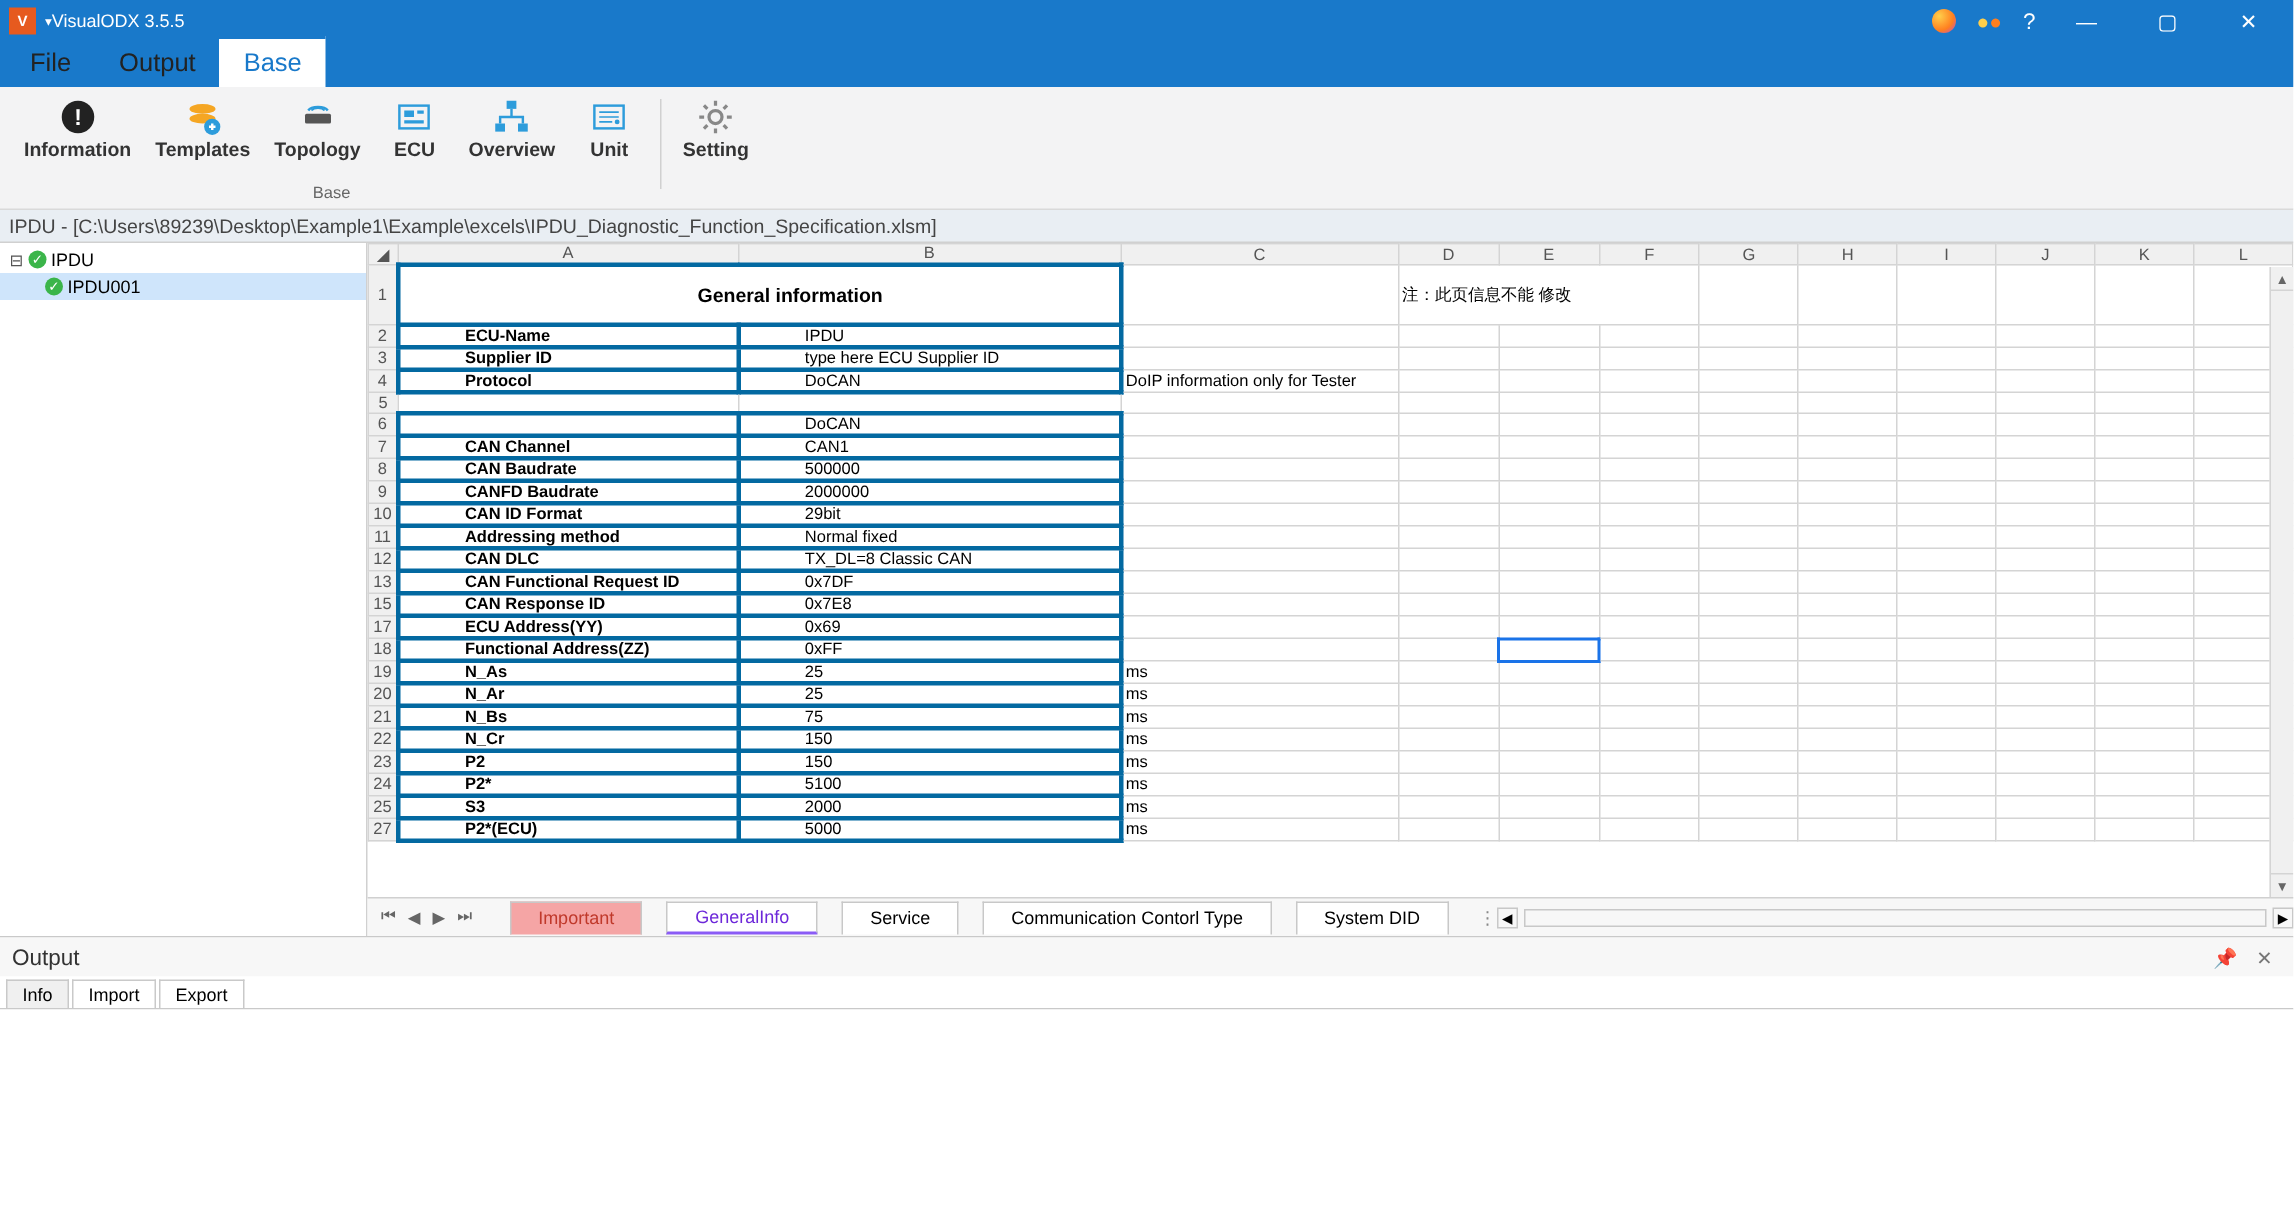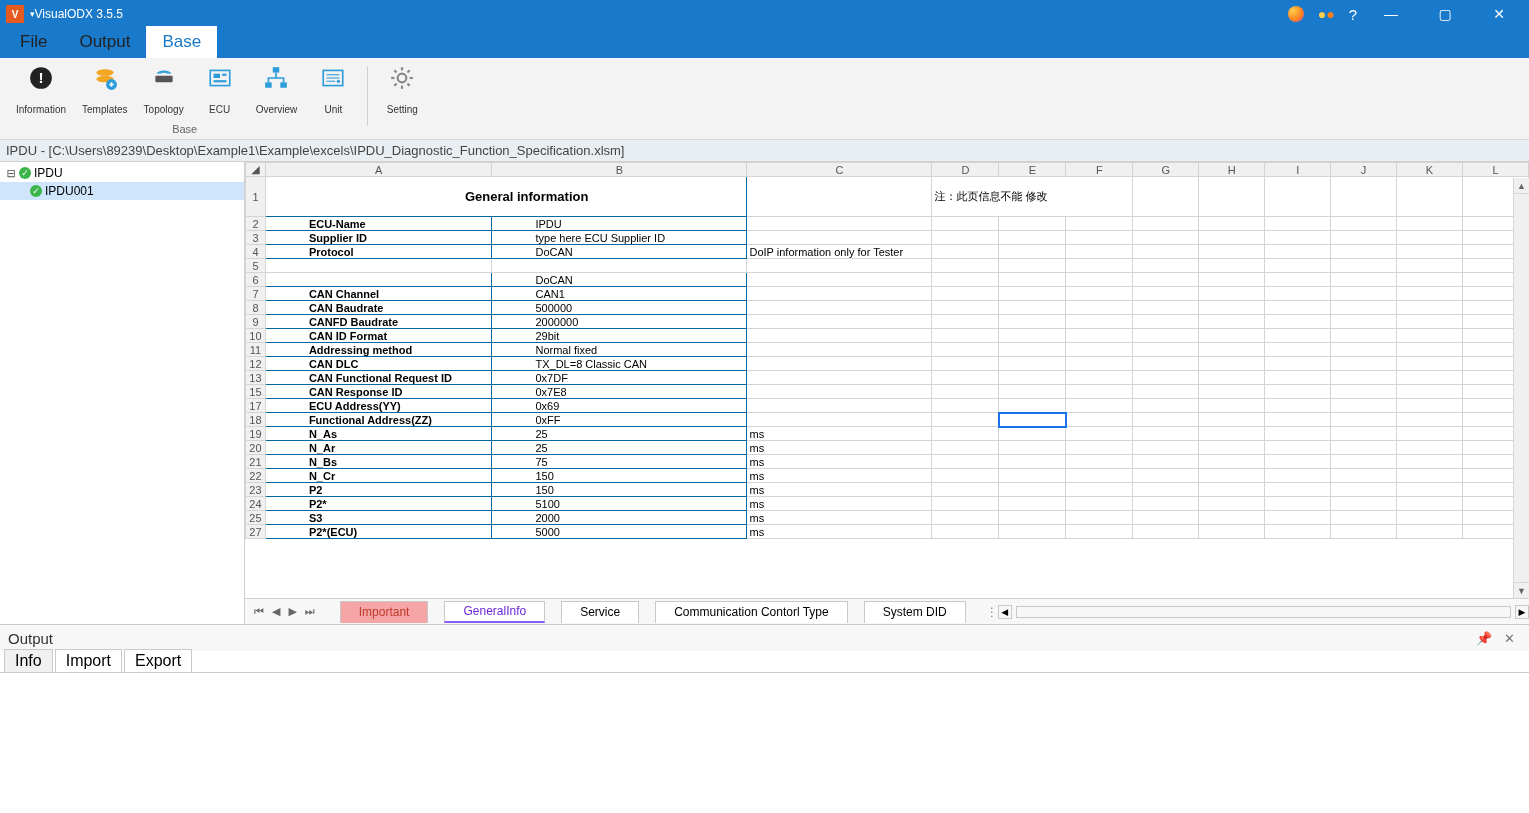--- a/index.html
+++ b/index.html
@@ -17,21 +17,21 @@
 .menubar .tab { padding: 6px 16px; font-size: 17px; color: #333; cursor: pointer; }
 .menubar .tab.inactive { background: transparent; color: #222; }
 .menubar .tab.active { background: #fff; color: #1979ca; border-top: 2px solid #1979ca; }
 
 
 .ribbon { height: 82px; background: #f3f3f4; border-bottom: 1px solid #d9d9d9; display: flex; align-items: flex-start; padding: 4px 8px; }
 .ribbon-group { display: flex; flex-direction: column; align-items: center; height: 100%; padding: 0 2px; }
 .ribbon-items { display: flex; gap: 4px; }
 .ribbon-item { display: flex; flex-direction: column; align-items: center; justify-content: flex-start; width: auto; min-width: 52px; padding: 2px 6px; cursor: pointer; }
 .ribbon-item .ico { width: 28px; height: 28px; display:flex; align-items:center; justify-content:center; }
-.ribbon-item .lbl { font-size: 10px; color: #333; margin-top: 12px; }
+.ribbon-item .lbl { font-size: 13px; color: #333; margin-top: 0; font-weight: bold; }
 .ribbon-group .grplabel { font-size: 11px; color: #666; margin-top: auto; }
 .ribbon-sep { width: 1px; background: #d0d0d0; height: 60px; margin: 4px 6px; }
 
 
 .breadcrumb { height: 22px; background: #e9eef3; border-bottom: 1px solid #d0d0d0; font-size: 13px; color: #444; padding: 2px 6px; display:flex; align-items:center;}
 
 
 .main { display: flex; height: 462px; }
 .tree { width: 245px; border-right: 1px solid #d0d0d0; font-size: 12px; padding-top: 2px; }
 .tree-row { display: flex; align-items: center; height: 18px; padding-left: 6px; gap: 3px; cursor: pointer;}
@@ -41,21 +41,21 @@
 .tree-icon.sub { background:#3bb54a; }
 
 .sheet-wrap { flex:1; display:flex; flex-direction:column; position:relative; }
 .sheet-scroll { flex:1; overflow:hidden; position:relative; }
 table.sheet { border-collapse: collapse; font-size: 11px; color:#000; }
 table.sheet th, table.sheet td { border: 1px solid #d4d4d4; height: 14px; padding: 0 2px; white-space: nowrap; }
 table.sheet th { background:#f0f0f0; font-weight: normal; text-align:center; color:#555; }
 table.sheet th.rowhdr { width: 20px; text-align:center; background:#f0f0f0; }
 table.sheet td { background:#fff; }
 table.sheet td.bold { font-weight:bold; }
-table.sheet td.thick { border:1px solid #0369a1;padding-left:43px; }
+table.sheet td.thick { border:3px solid #0369a1;padding-left:43px; }
 table.sheet tr.header td.title { font-weight:bold; text-align:center; font-size:13px; height:40px; }
 .selected-cell { border: 2px solid #1a73e8 !important; }
 .colA { width:228px; }
 .colB { width:258px; }
 .colC { width:186px; }
 .colRest { width:68px; }
 .note { font-weight:normal; font-size:11px; }
 
 .sheet-tabs { height: 26px; border-top:1px solid #d0d0d0; display:flex; align-items:center; font-size:12px; background:#f7f7f7; }
 .sheet-nav { display:flex; gap:2px; padding:0 6px; }
@@ -70,21 +70,21 @@
 .vscroll { position:absolute; right:0; top:16px; bottom:0; width:16px; background:#f0f0f0; border-left:1px solid #d4d4d4; }
 .vscroll .arrow { height:16px; display:flex; align-items:center; justify-content:center; font-size:9px; color:#666; cursor:pointer; border-bottom:1px solid #d4d4d4;}
 .vscroll .arrow.bot { position:absolute; bottom:0; width:100%; border-top:1px solid #d4d4d4; border-bottom:none;}
 
 
 .output { border-top:1px solid #c9c9c9; }
 .output-head { height:26px; display:flex; align-items:center; padding:0 8px; font-size:15px; color:#333; background:#f7f7f7; }
 .output-head .spacer { flex:1; }
 .output-head .pin, .output-head .close { cursor:pointer; color:#777; padding:0 6px; font-size:13px;}
 .output-tabs { height:22px; display:flex; align-items:flex-end; border-bottom:1px solid #c9c9c9; padding-left:4px; background:#fff;}
-.output-tab { padding:2px 10px; font-size:16px; border:1px solid #c9c9c9; border-bottom:none; background:#fff; cursor:pointer; margin-right:2px;}
+.output-tab { padding:2px 10px; font-size:12px; border:1px solid #c9c9c9; border-bottom:none; background:#fff; cursor:pointer; margin-right:2px;}
 .output-tab.active { background:#f0f0f0; }
 .output-body { height:115px; background:#fff; }
 </style>
 </head>
 <body>
 
 <div class="titlebar">
   <div class="logo">V</div>
   <span style="color:#fff;font-size:9px;">▾</span>
   <div class="title">VisualODX 3.5.5</div>

